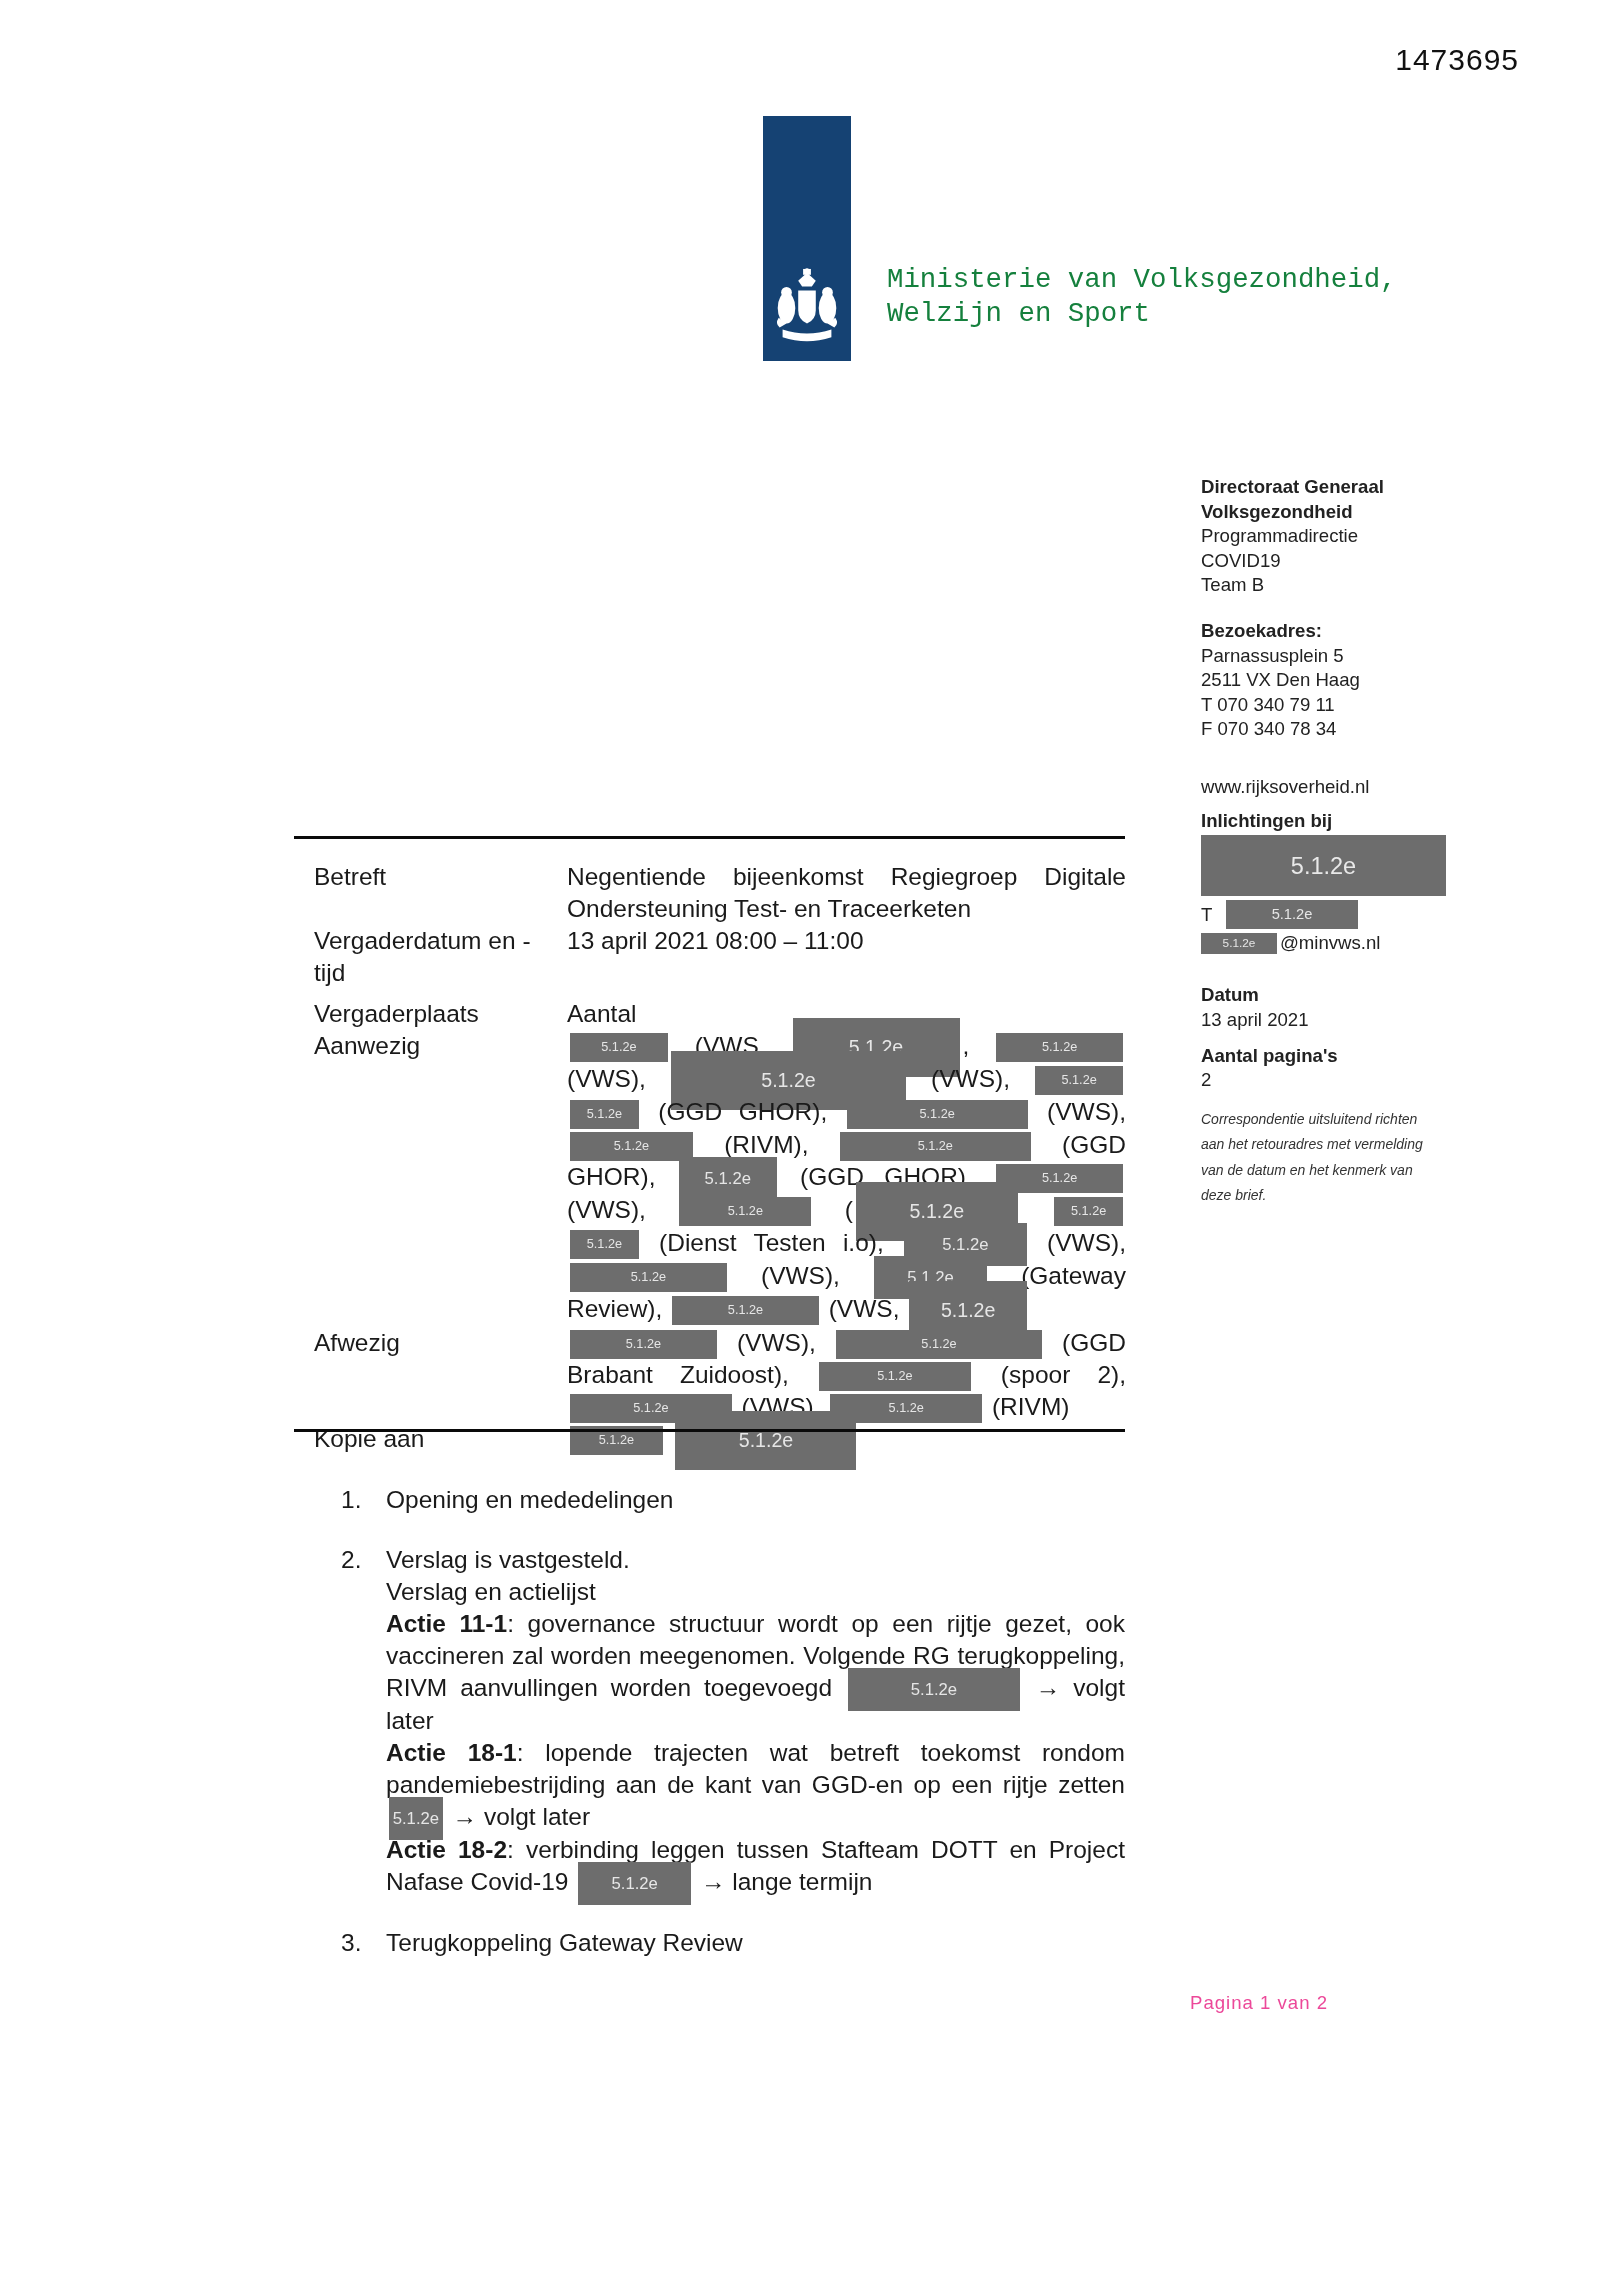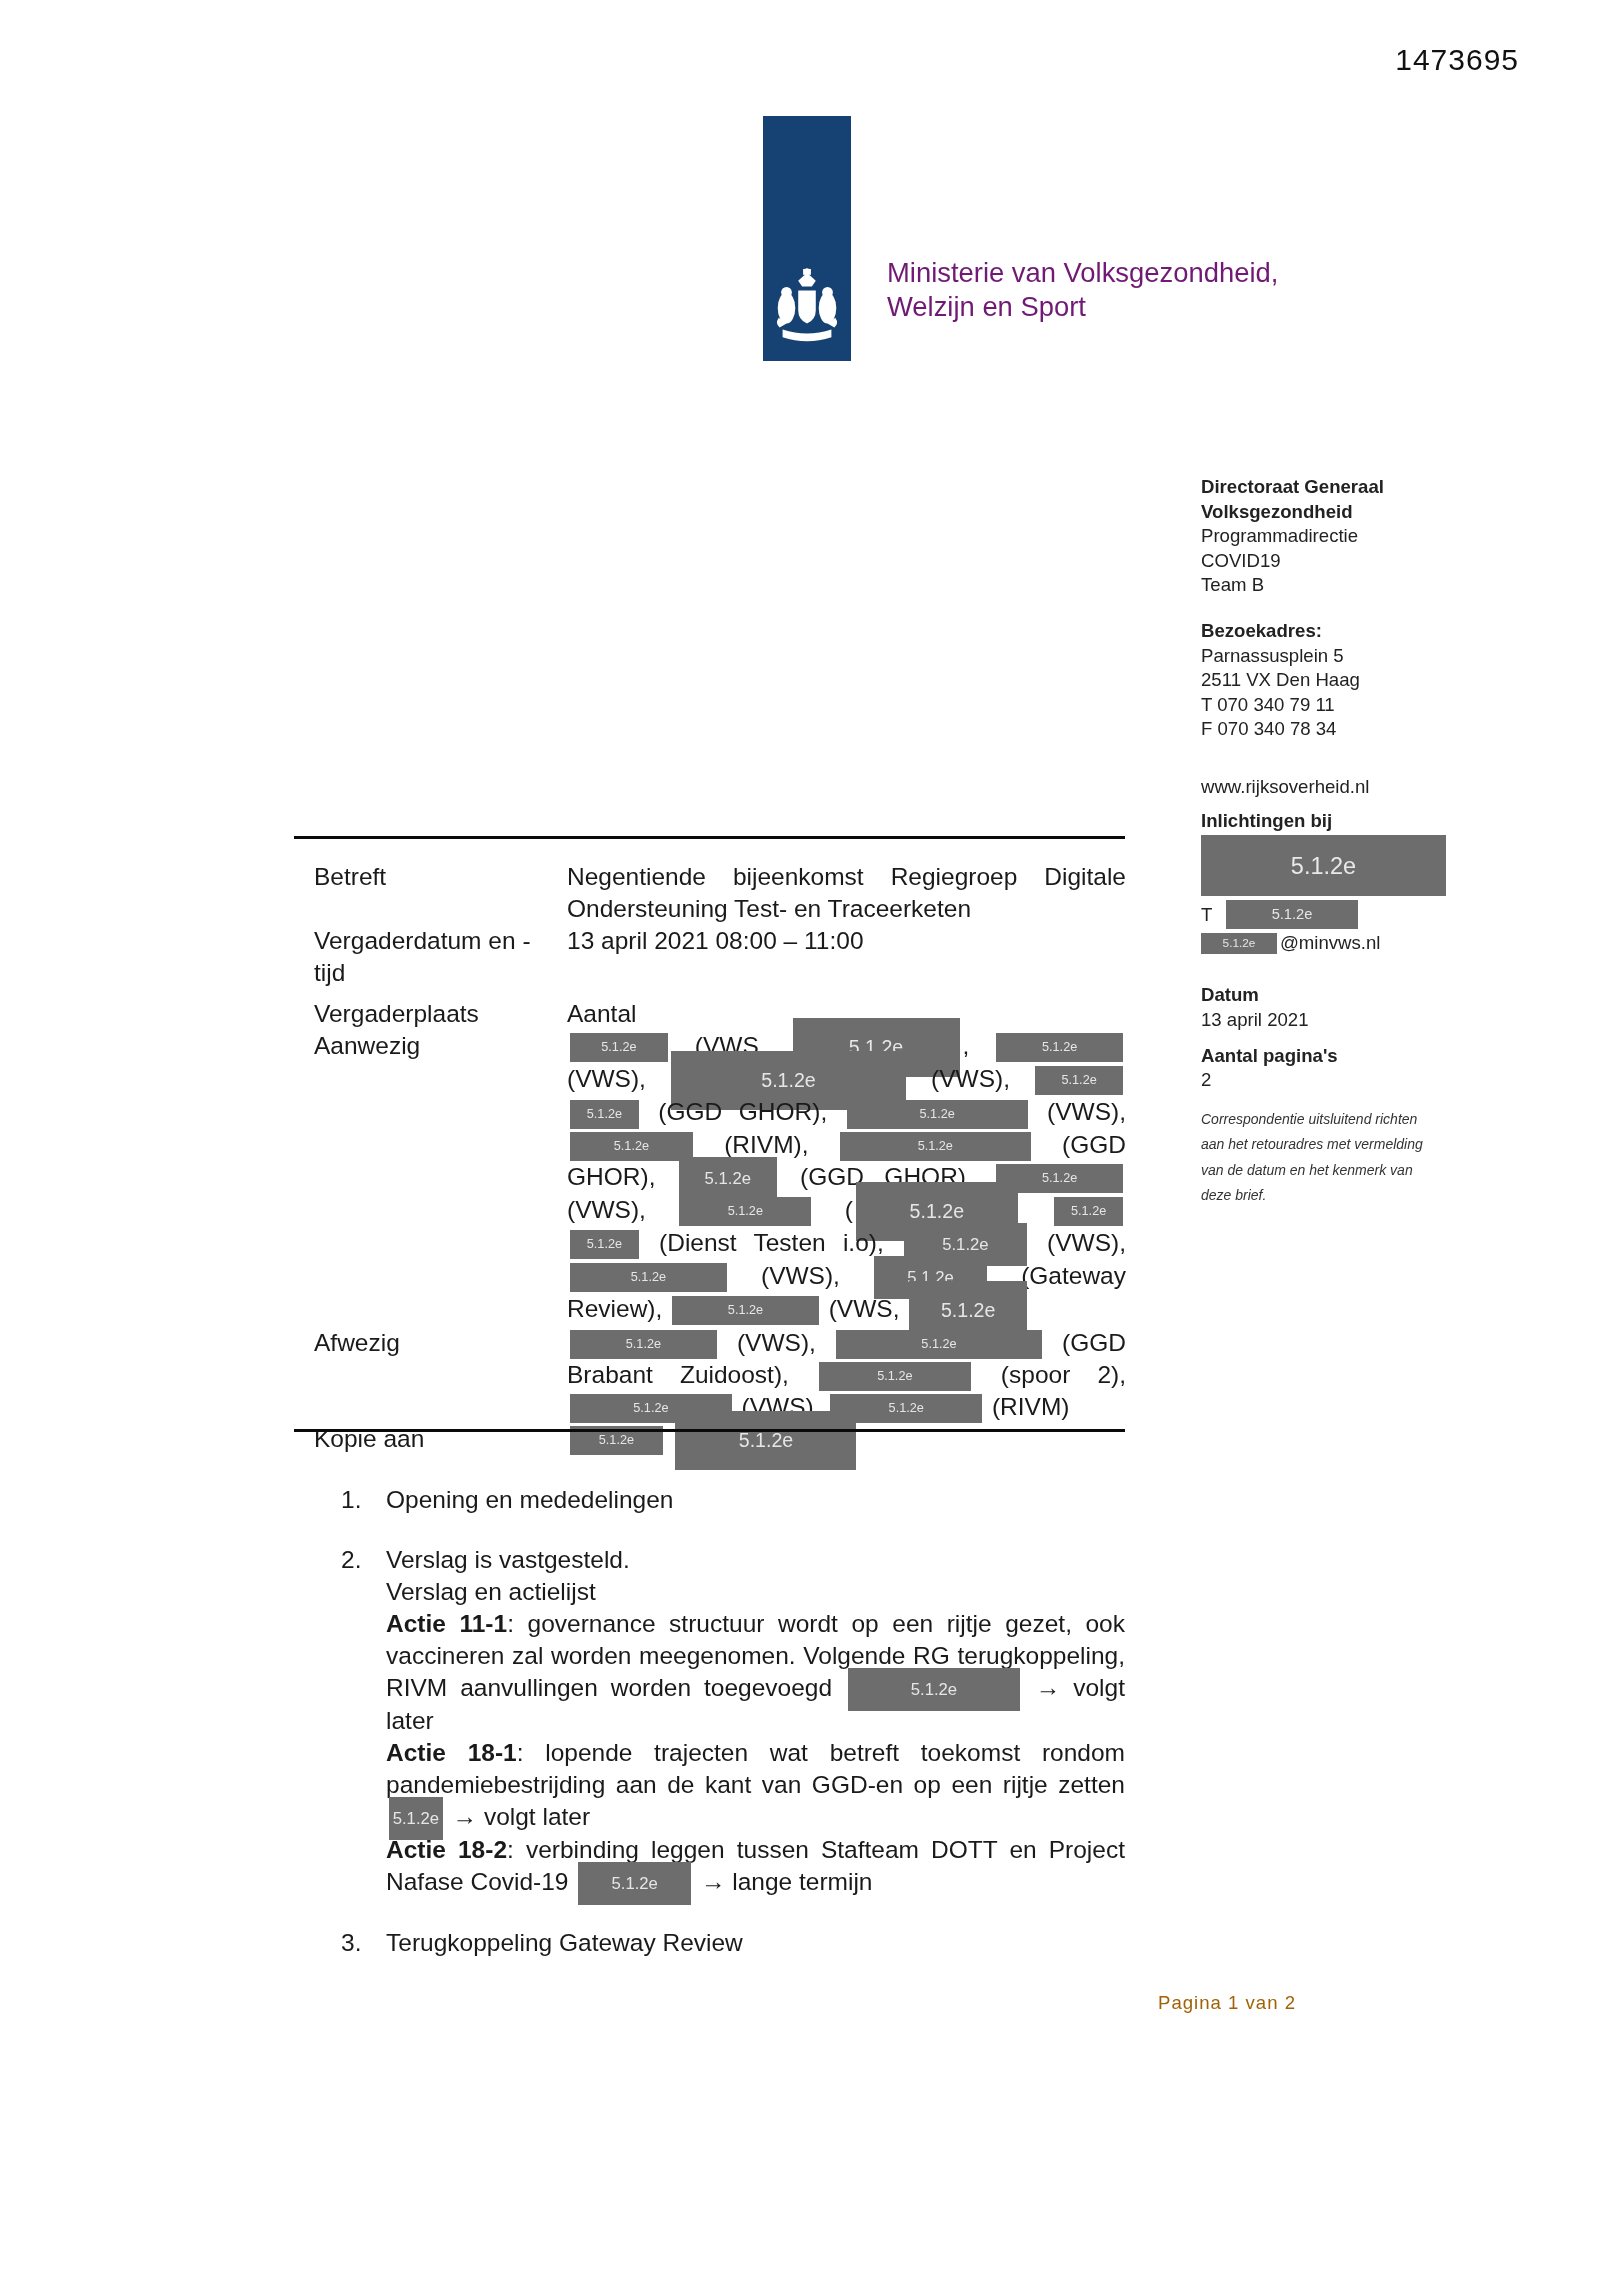--- a/index.html
+++ b/index.html
@@ -19,23 +19,23 @@
   
   .logo-bar{
     position:absolute;left:763px;top:116px;width:88px;height:245px;
     background:#154273;
   }
   .crest{
     position:absolute;left:50%;bottom:11.8px;transform:translateX(-50%);
     width:65px;height:82px;
   }
   .ministry{
-    position:absolute;left:887px;top:256px;
-    font-family:Liberation Sans, sans-serif;
-    font-size:27.4px;line-height:34px;color:#701a75;
+    position:absolute;left:887px;top:263px;
+    font-family:Liberation Mono, monospace;
+    font-size:27.4px;line-height:34px;color:#15803d;
   }
   
   .sidebar{
     position:absolute;left:1201px;top:475px;width:240px;
     font-size:18.6px;line-height:24.5px;color:#222;
   }
   .sb-bold{font-weight:bold;}
   .sb-gap{height:21.6px;}
   .sb-gap-lg{height:33px;}
   .redact-block{
@@ -79,22 +79,22 @@
   
   .agenda{
     position:absolute;left:341px;top:1484px;width:784px;
     font-size:24.5px;line-height:32px;
   }
   .aitem{display:flex;margin-bottom:28px;}
   .anum{width:45px;flex:0 0 45px;}
   .abody{flex:1;min-width:0;}
   .abody .para{text-align:justify;}
   .footer{
-    position:absolute;left:1158px;top:1992px;
-    font-size:18.6px;letter-spacing:1px;color:#a16207;
+    position:absolute;left:1190px;top:1992px;
+    font-size:18.6px;letter-spacing:1px;color:#ec4899;
   }
 </style>
 </head>
 <body>
 
 <div class="page">
 
   <div class="docnum">1473695</div>
 
   <div class="logo-bar">

